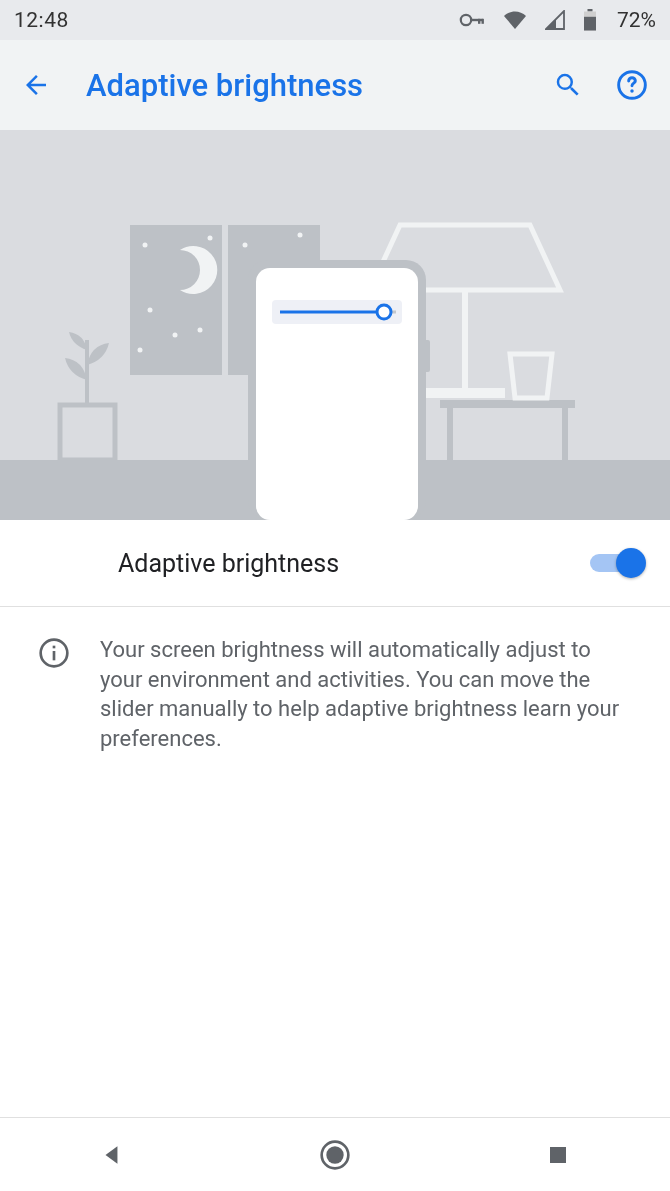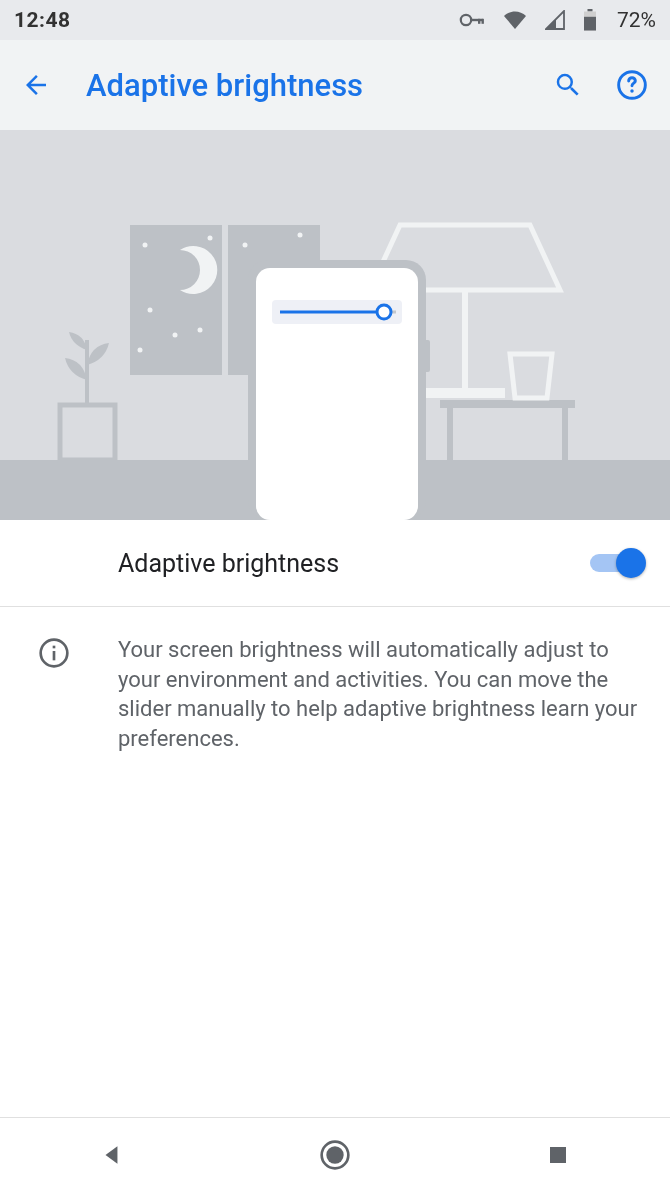--- a/index.html
+++ b/index.html
@@ -4,21 +4,21 @@
 <style>
   * { box-sizing: border-box; margin: 0; padding: 0; }
   html, body { width: 670px; height: 1191px; font-family: Roboto, Arial, sans-serif; background: #fff; overflow: hidden; }
   .screen { width: 670px; height: 1191px; display: flex; flex-direction: column; position: relative; }
 
   
   .status-bar {
     height: 40px; background: #e8eaed; display: flex; align-items: center;
     justify-content: space-between; padding: 0 14px; font-size: 21px; color: #323232;
   }
-  .status-left { font-weight: 700; letter-spacing: 0.5px; }
+  .status-left { font-weight: 400; letter-spacing: 0.5px; }
   .status-right { display: flex; align-items: center; gap: 18px; }
   .status-right svg { display: block; }
   .battery-pct { font-size: 21px; margin-left: 2px; }
 
   
   .app-bar {
     height: 90px; background: #f1f3f4; display: flex; align-items: center;
     padding: 0 20px; gap: 34px;
   }
   .app-bar .back { width: 32px; height: 32px; display:flex; align-items:center; justify-content:center; cursor:pointer; }
@@ -45,21 +45,21 @@
     background: #a4c5f4; top: 6px; left: 0;
   }
   .toggle-thumb {
     position:absolute; width: 30px; height: 30px; border-radius: 50%;
     background: #1a73e8; right: 0; top: 0;
     box-shadow: 0 1px 3px rgba(0,0,0,0.3);
   }
 
   
   .info-row {
-    display:flex; padding: 28px 24px 28px 24px; gap: 34px; justify-content: flex-end;
+    display:flex; padding: 28px 24px 28px 24px; gap: 16px; justify-content: flex-end;
   }
   .info-row .info-icon { width: 60px; display:flex; justify-content:center; padding-top: 2px; }
   .info-row .text { flex:1; font-size: 22px; line-height: 1.35; color: #5f6368; padding-right: 8px;}
 
   
   .nav-bar {
     position:absolute; bottom:0; left:0; right:0; height:74px;
     border-top: 1px solid #e0e0e0; display:flex; align-items:center; justify-content:space-around;
     background:#fff;
   }

